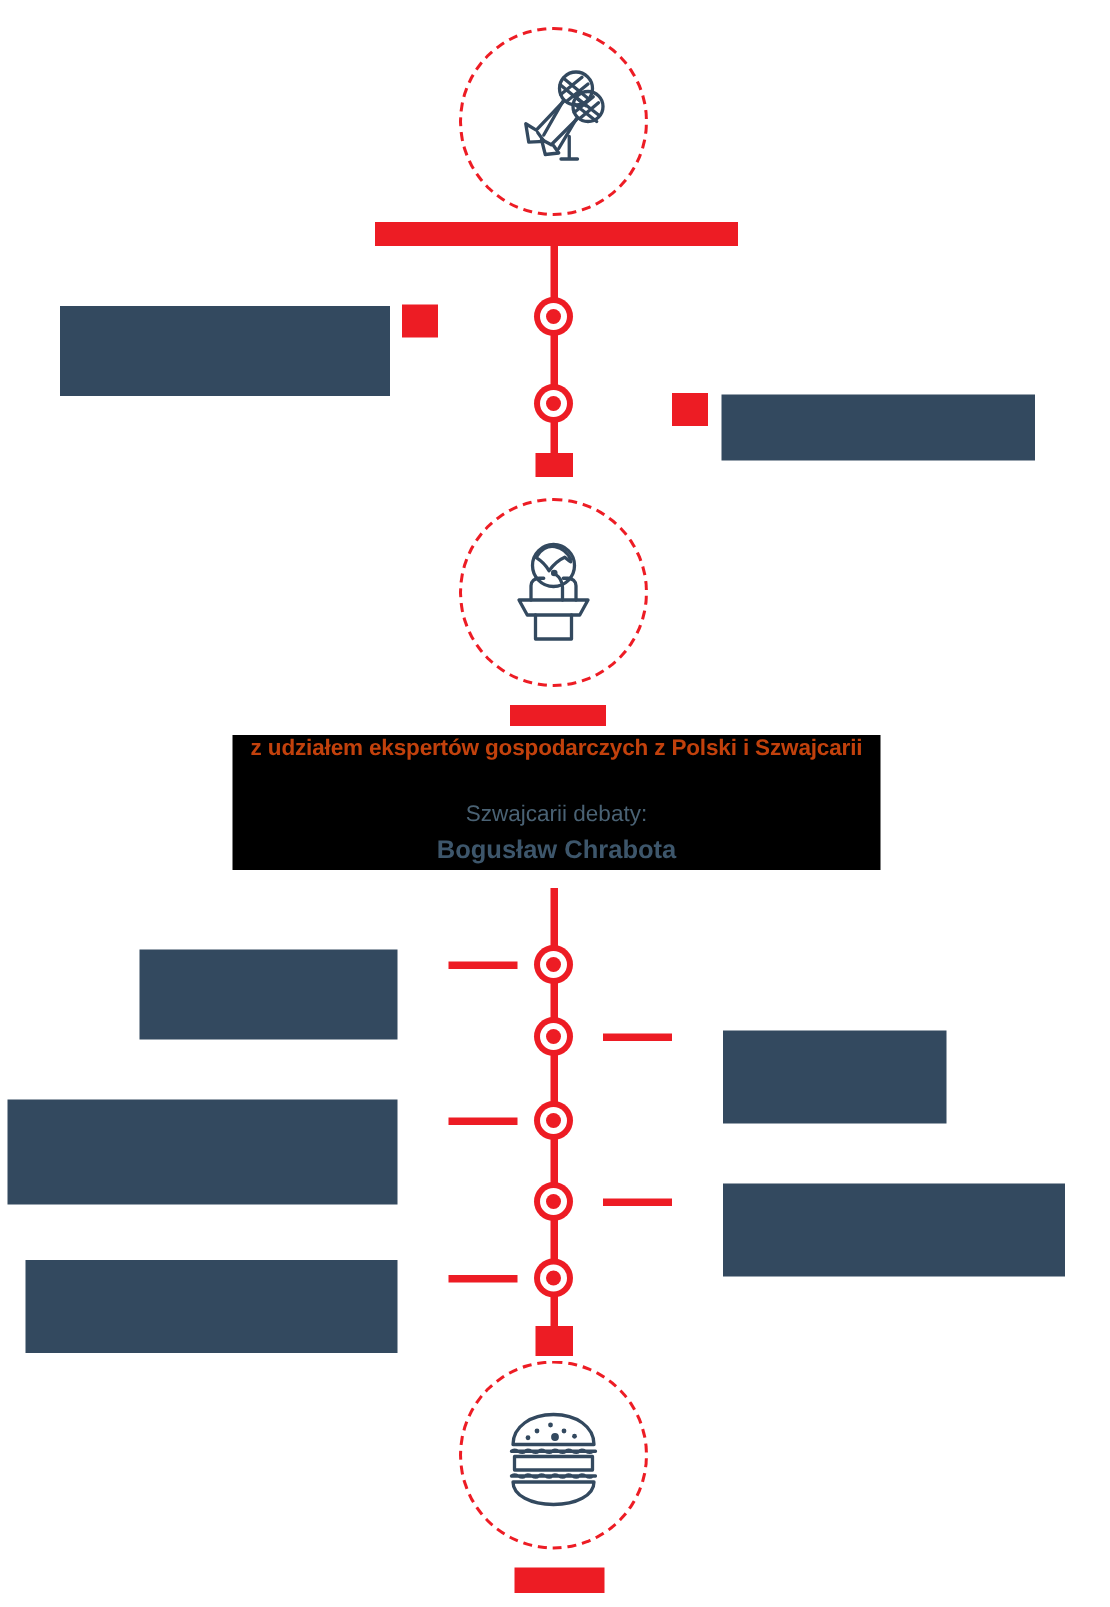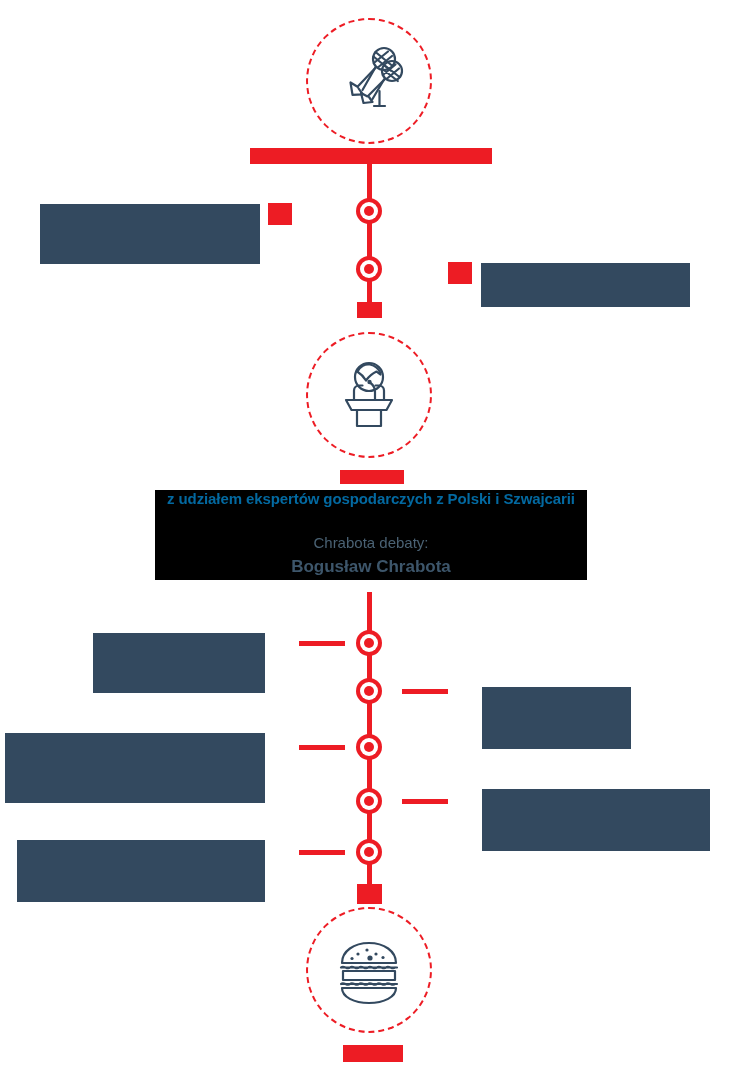--- a/index.html
+++ b/index.html
@@ -56,21 +56,21 @@
   .slate{position:absolute;background:#33495f;}
 
   
   .text-band{
     position:absolute;
     background:#000000;
     display:block;
   }
   .headline{
     position:absolute;
-    color:#0369a1;
+    color:#c2410c;
     font-weight:bold;
     font-size:15px;
     letter-spacing:-0.1px;
     white-space:nowrap;
     line-height:1;
   }
   .host-label{
     position:absolute;
     color:#4a6274;
     font-size:15px;
@@ -149,21 +149,21 @@
       </g>
     </svg>
   </div>
 
   <div class="red-bar" style="left:340px;top:470px;width:64px;height:14px;"></div>
 
   <div class="text-band" style="left:155px;top:490px;width:432px;height:90px;"></div>
 
   <div class="headline" style="left:157px;top:491px;width:428px;text-align:center;">z udziałem ekspertów gospodarczych z Polski i Szwajcarii</div>
 
-  <div class="host-label" style="left:157px;top:535px;width:428px;">Chrabota debaty:</div>
+  <div class="host-label" style="left:157px;top:535px;width:428px;">Szwajcarii debaty:</div>
 
   <div class="host-name" style="left:157px;top:558px;width:428px;">Bogusław Chrabota</div>
 
   <div class="v-line" style="top:592px;height:294px;"></div>
 
   <div class="connector" style="left:299px;top:641px;width:46px;"></div>
   <div class="dot" style="left:356px;top:630px;">
     <span class="inner-ring">
       <span class="core"></span>
     </span>

